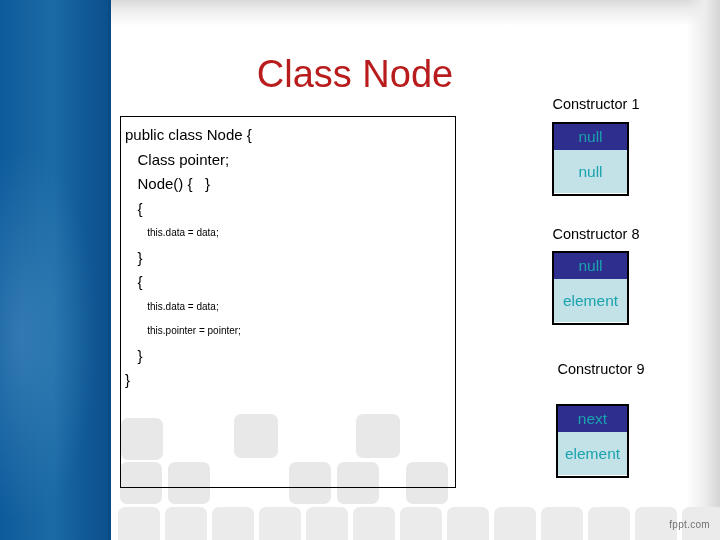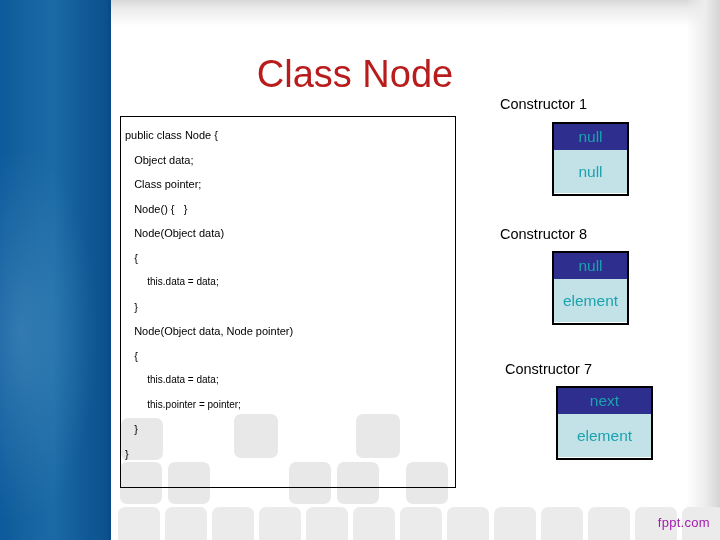--- a/index.html
+++ b/index.html
@@ -54,51 +54,51 @@
   }
   
   .code-box {
     position:absolute; left:120px; top:116px;
     width:336px; height:372px;
     border:1.5px solid #000000;
     background:transparent;
     padding:6px 0 0 4px;
   }
   .code-line {
-    font-size:11px;
+    font-size:15px;
     line-height:24.5px;
     color:#000000;
     white-space:pre;
     font-family:"Liberation Sans", sans-serif;
   }
   .code-line.small { font-size:10px; }
 
   
   .ctor { position:absolute; }
   .ctor-label {
     position:absolute;
     font-size:14.5px; line-height:18px; color:#000000;
-    white-space:nowrap; text-align:left;
+    white-space:nowrap; text-align:center;
   }
   .node-box {
     position:absolute;
     border:2.5px solid #000000;
     overflow:hidden;
   }
   .cell {
     display:flex; align-items:center; justify-content:center;
     font-size:15.5px; color:#1aa3ad; white-space:nowrap;
   }
   .cell.top { background:#2e2e8f; }
   .cell.bottom { background:#c2e2e8; }
 
   
   .watermark {
     position:absolute; right:10px; bottom:10px;
-    font-size:13px; color:#a21caf; letter-spacing:0.3px;
+    font-size:10px; color:#737373; letter-spacing:0.3px;
     white-space:nowrap;
   }
 </style>
 </head>
 <body>
 
 <div id="slide">
 
   <div class="edge-top"></div>
   <div class="edge-right"></div>
@@ -130,28 +130,25 @@
     <div class="deco soft" style="left:541px; top:507px; width:42px; height:42px;"></div>
     <div class="deco soft" style="left:588px; top:507px; width:42px; height:42px;"></div>
     <div class="deco soft" style="left:635px; top:507px; width:42px; height:42px;"></div>
     <div class="deco soft" style="left:682px; top:507px; width:42px; height:42px;"></div>
   </div>
 
   <div class="title">Class Node</div>
 
   <div class="code-box">
     <div class="code-line">public class Node {</div>
-    <div class="code-line">   Object data;</div>
     <div class="code-line">   Class pointer;</div>
     <div class="code-line">   Node() {   }</div>
-    <div class="code-line">   Node(Object data)</div>
     <div class="code-line">   {</div>
     <div class="code-line small">        this.data = data;</div>
     <div class="code-line">   }</div>
-    <div class="code-line">   Node(Object data, Node pointer)</div>
     <div class="code-line">   {</div>
     <div class="code-line small">        this.data = data;</div>
     <div class="code-line small">        this.pointer = pointer;</div>
     <div class="code-line">   }</div>
     <div class="code-line">}</div>
   </div>
 
   <div class="ctor">
     <div class="ctor-label" style="left:500px; top:95px; width:192px;">Constructor 1</div>
     <div class="node-box" style="left:552px; top:122px; width:77px; height:74px;">
@@ -162,22 +159,22 @@
 
   <div class="ctor">
     <div class="ctor-label" style="left:500px; top:225px; width:192px;">Constructor 8</div>
     <div class="node-box" style="left:552px; top:251px; width:77px; height:74px;">
       <div class="cell top" style="height:26px;">null</div>
       <div class="cell bottom" style="height:43px;">element</div>
     </div>
   </div>
 
   <div class="ctor">
-    <div class="ctor-label" style="left:505px; top:360px; width:192px;">Constructor 7</div>
-    <div class="node-box" style="left:556px; top:386px; width:97px; height:74px;">
+    <div class="ctor-label" style="left:505px; top:360px; width:192px;">Constructor 9</div>
+    <div class="node-box" style="left:556px; top:404px; width:73px; height:74px;">
       <div class="cell top" style="height:26px;">next</div>
       <div class="cell bottom" style="height:43px;">element</div>
     </div>
   </div>
 
   <div class="watermark">fppt.com</div>
 
 </div>
 
 </body></html>

